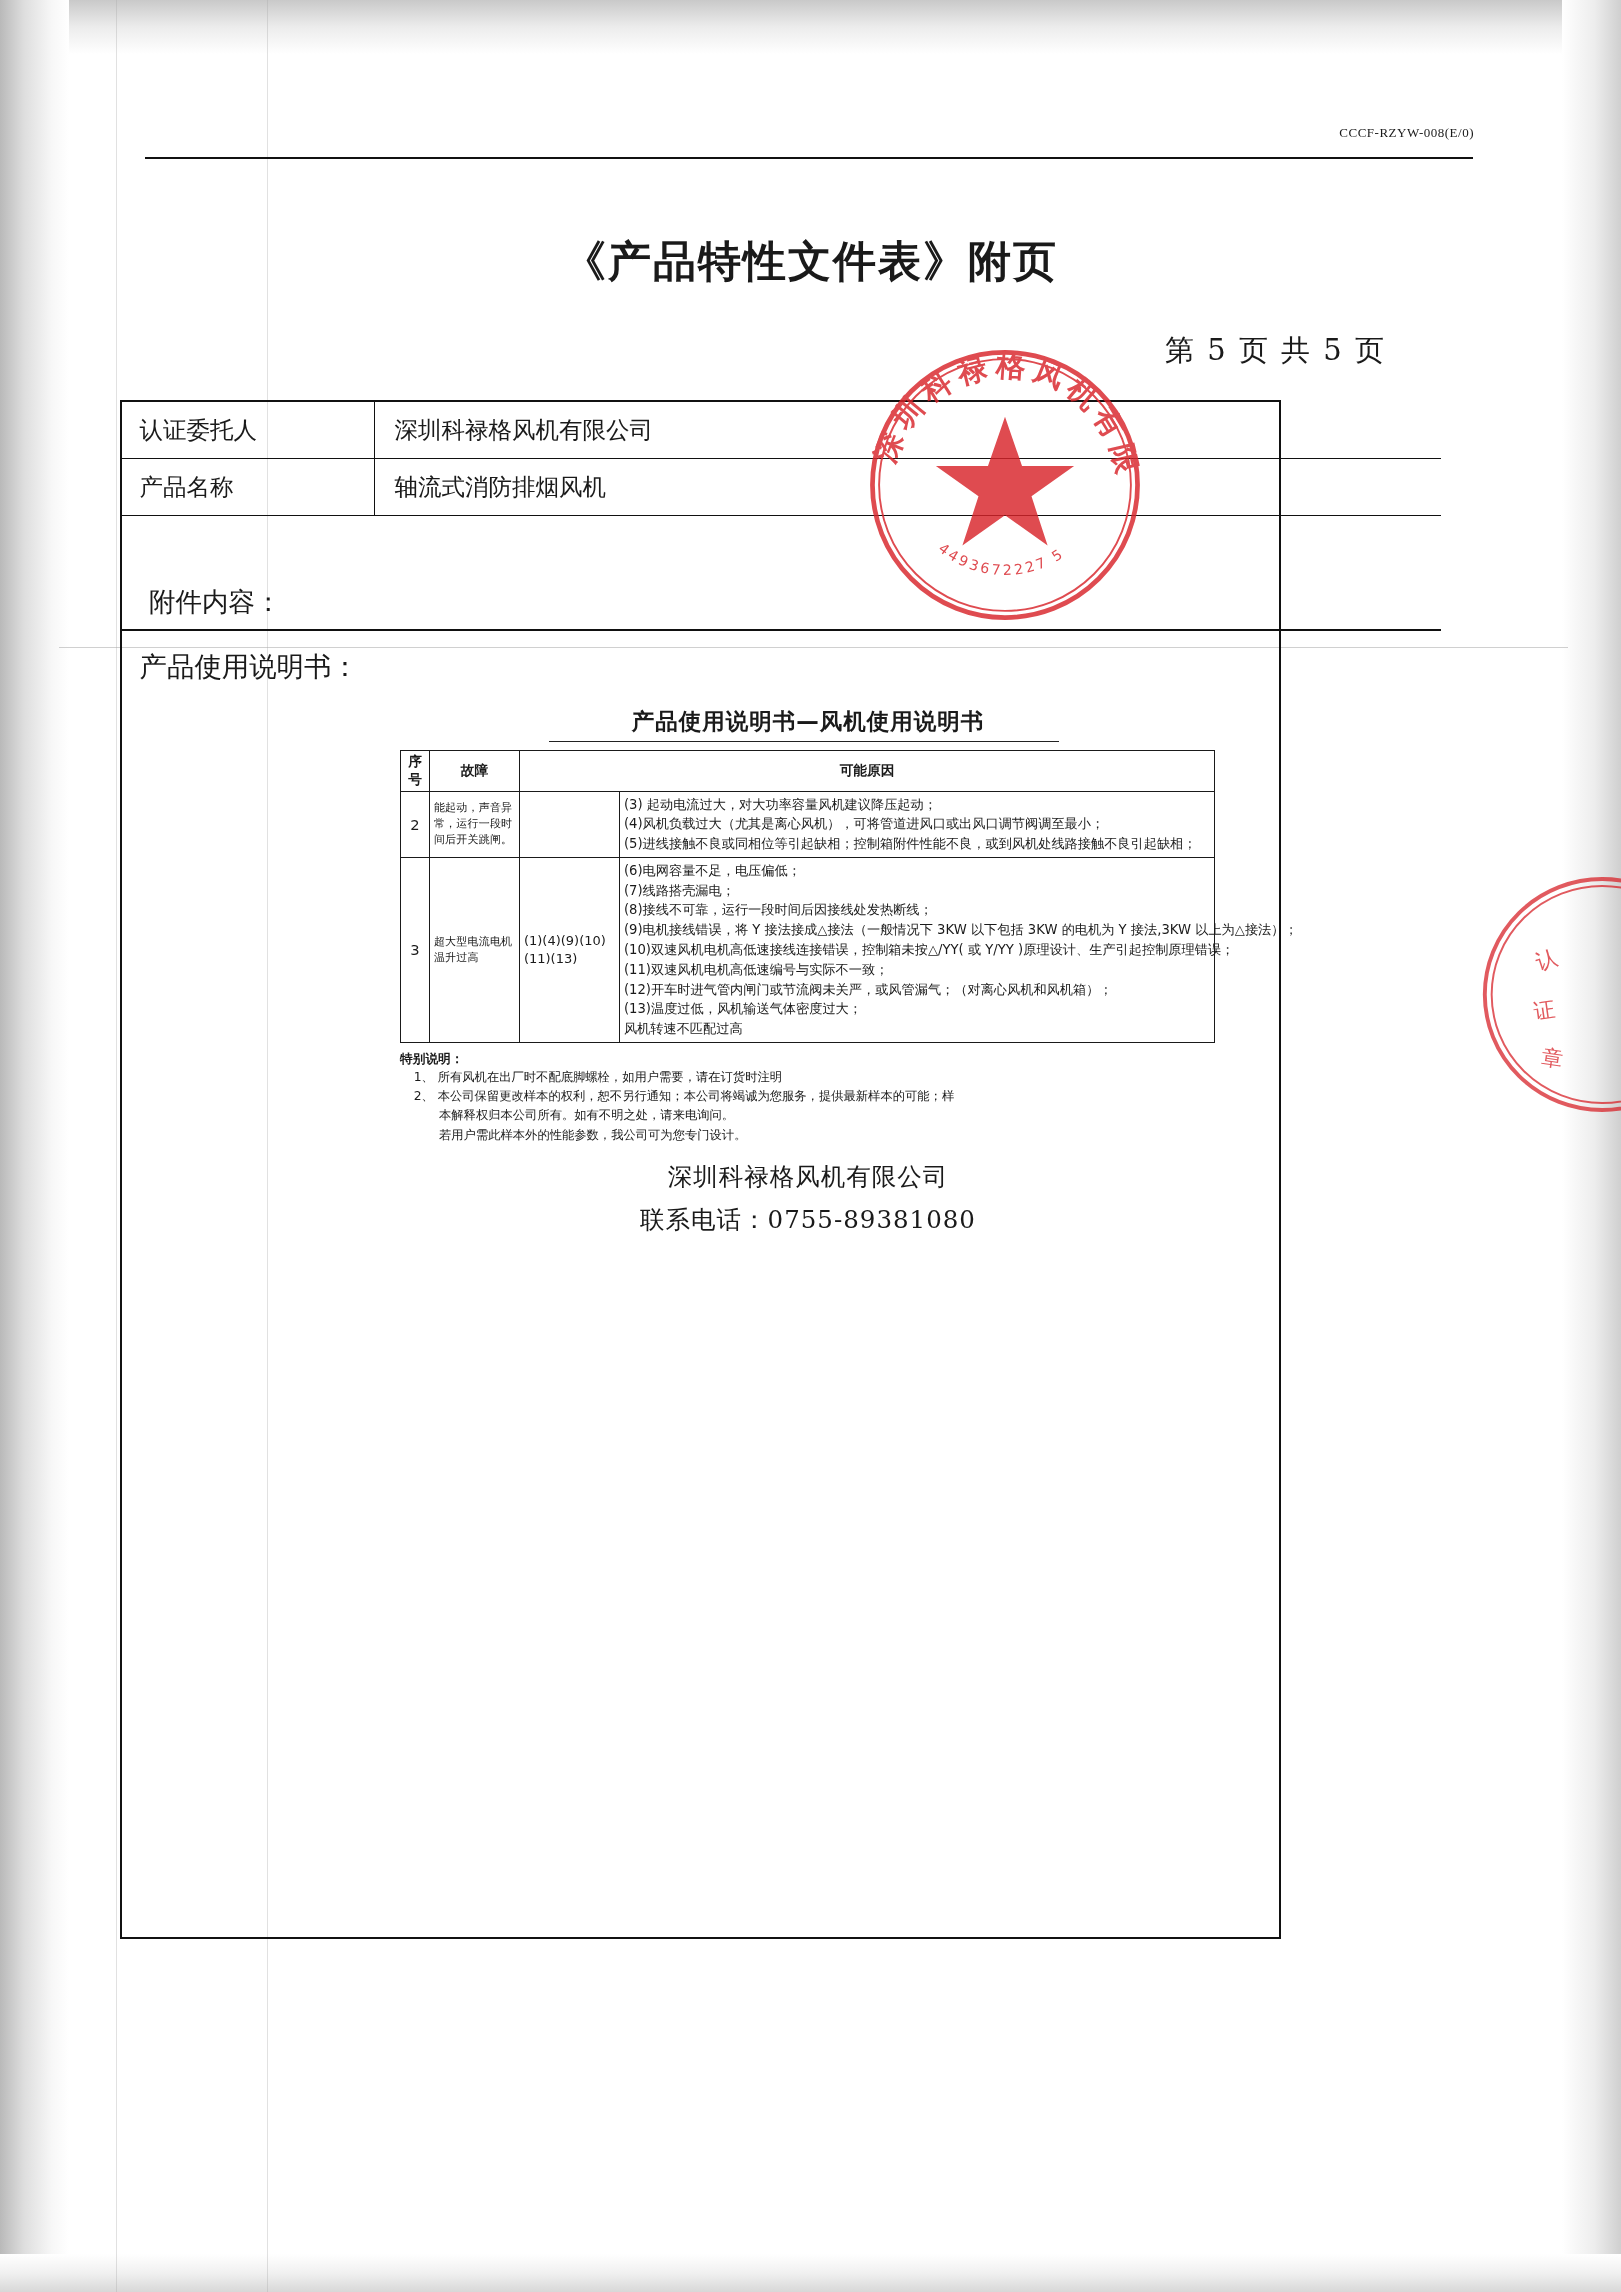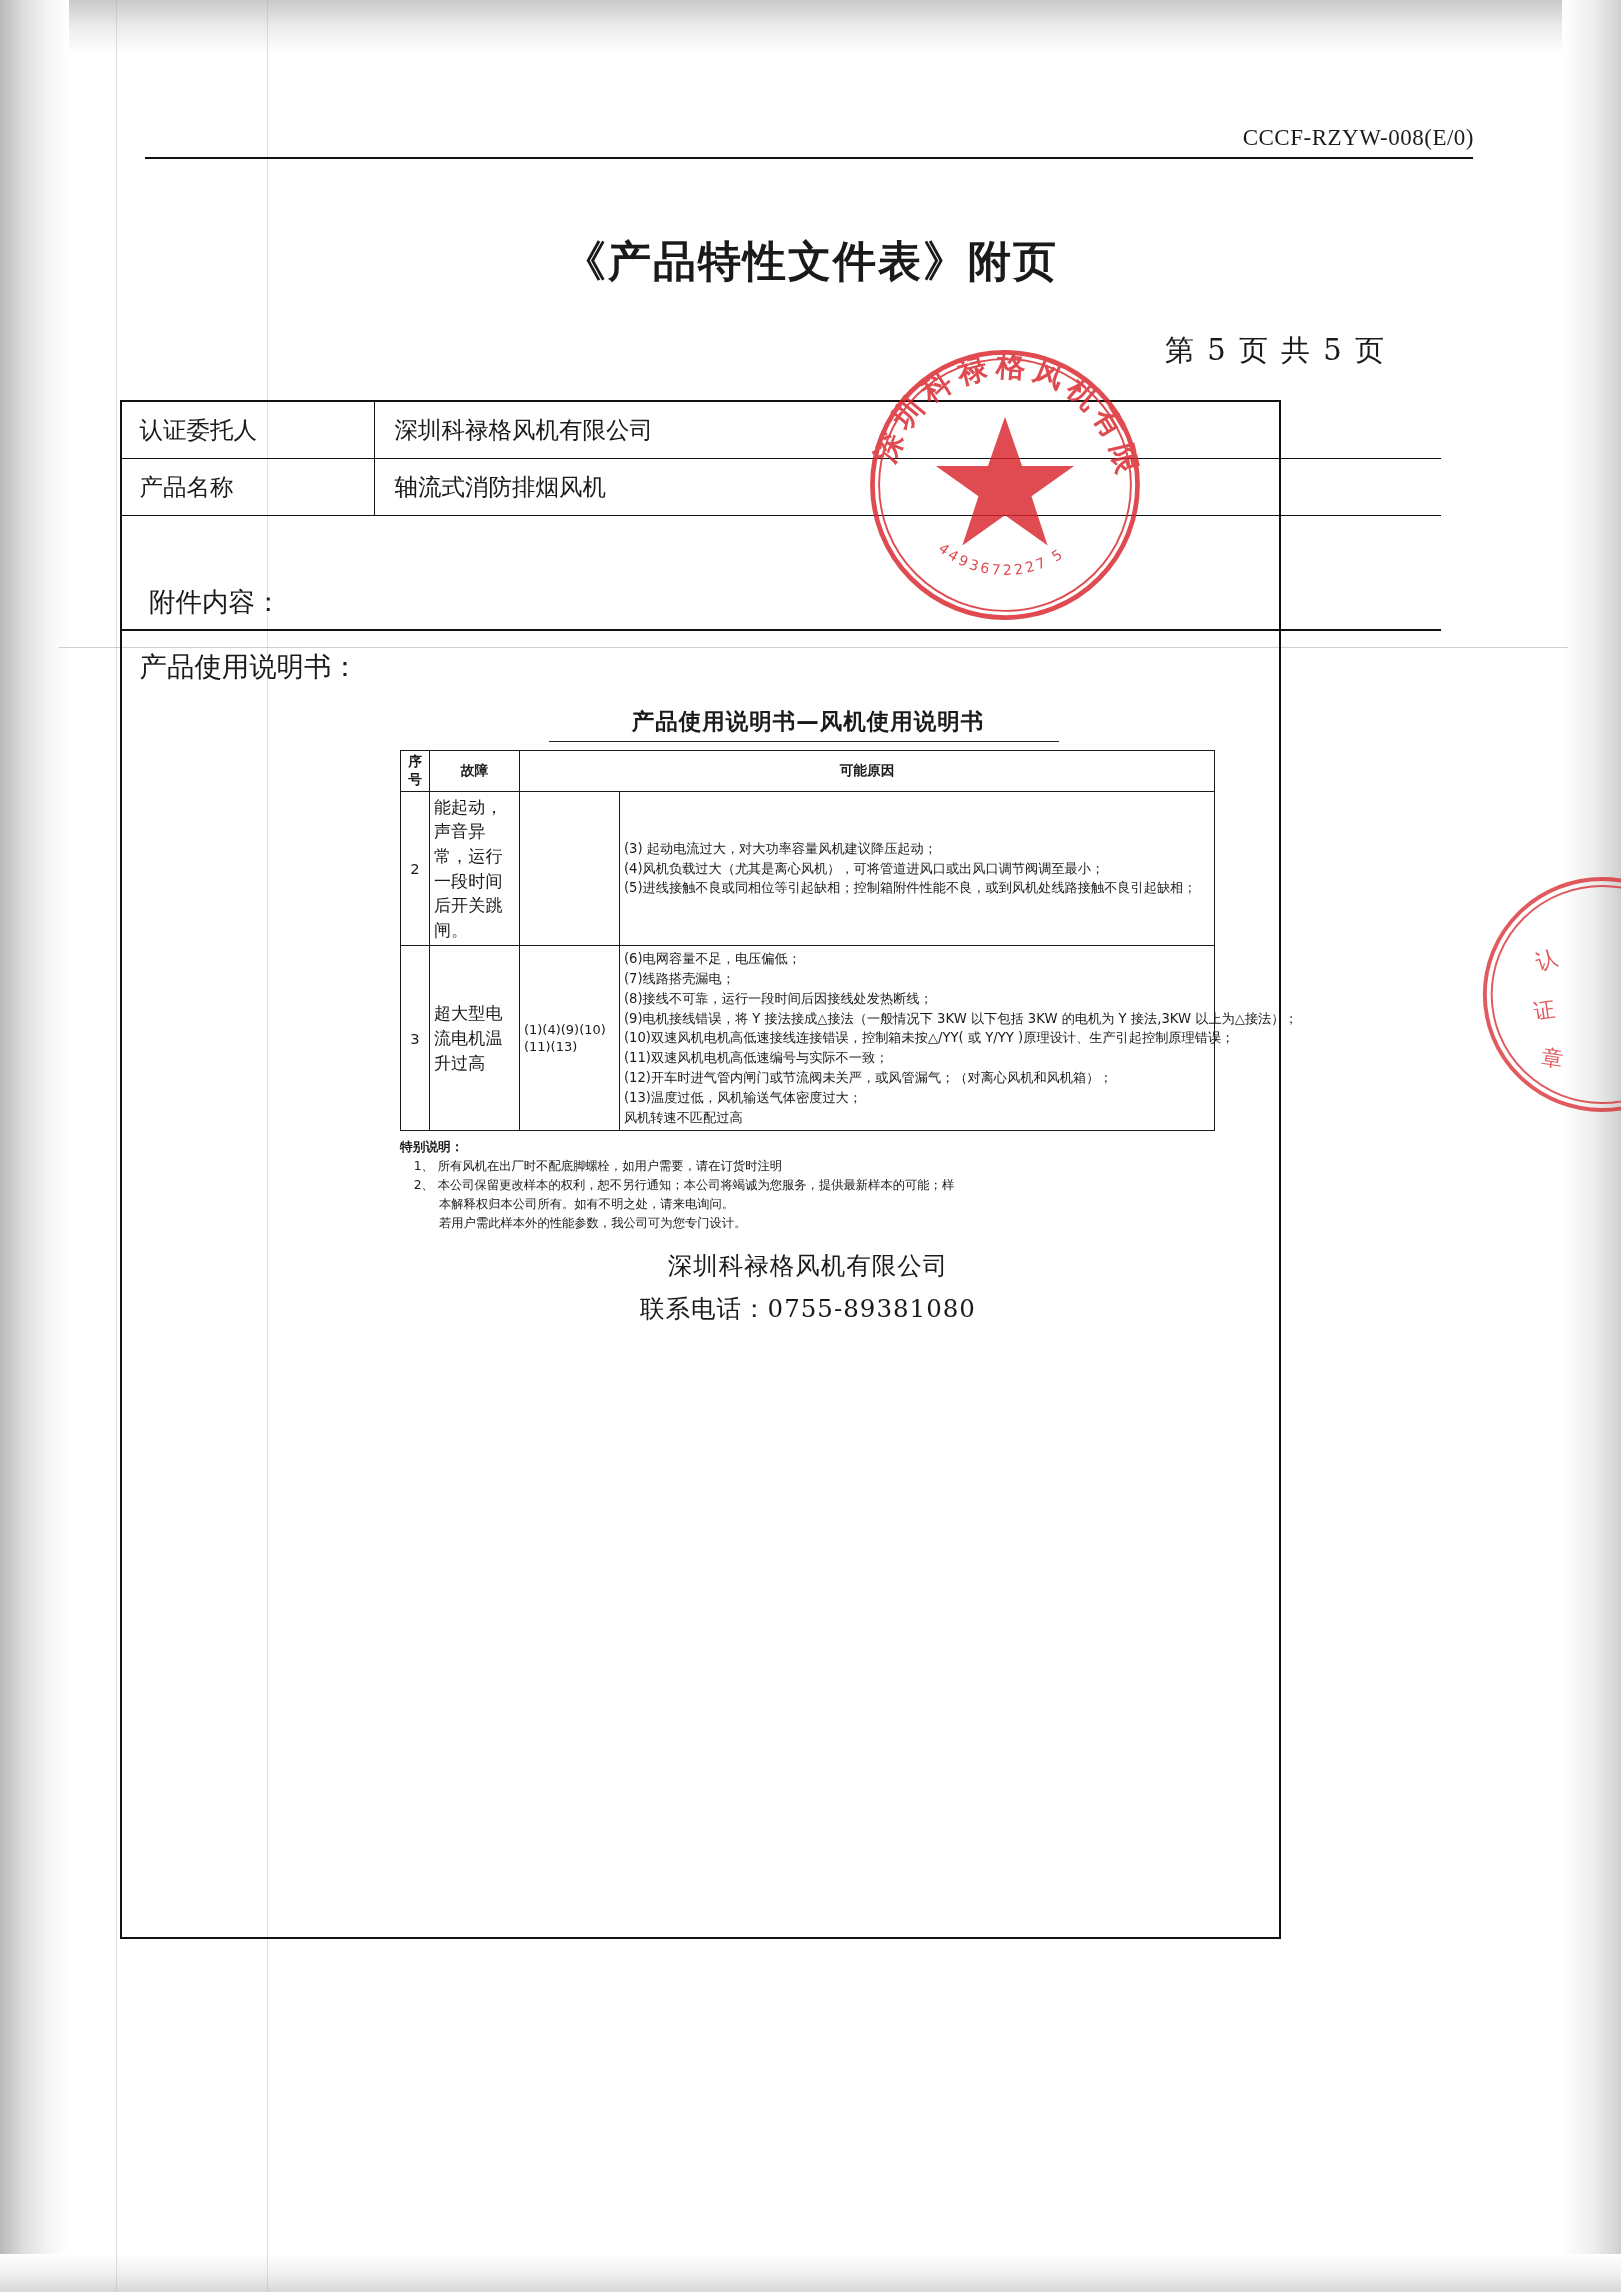--- a/index.html
+++ b/index.html
@@ -58,21 +58,21 @@
     width: 1px;
     height: 2293px;
     background: rgba(170,170,170,0.35);
   }
 
   
   .doc-code {
     position: absolute;
     right: 147px;
     top: 125px;
-    font-size: 23px;
+    font-size: 13px;
     letter-spacing: 0.5px;
     font-family: "Liberation Serif", serif;
   }
   .header-rule {
     position: absolute;
     left: 145px;
     top: 157px;
     width: 1328px;
     height: 2px;
     background: #111;
@@ -214,21 +214,21 @@
   .col-no { width: 29px; }
   .col-fault { width: 90px; }
   .col-code { width: 100px; }
   .col-cause { width: auto; }
 
   td.c-no {
     text-align: center;
     font-size: 14.7px;
   }
   td.c-fault {
-    font-size: 17px;
+    font-size: 11px;
     line-height: 1.45;
     letter-spacing: 0.2px;
     text-align: left;
     margin-left: 10px;
   }
   td.c-code {
     font-size: 13px;
     text-align: left;
     line-height: 1.35;
   }

